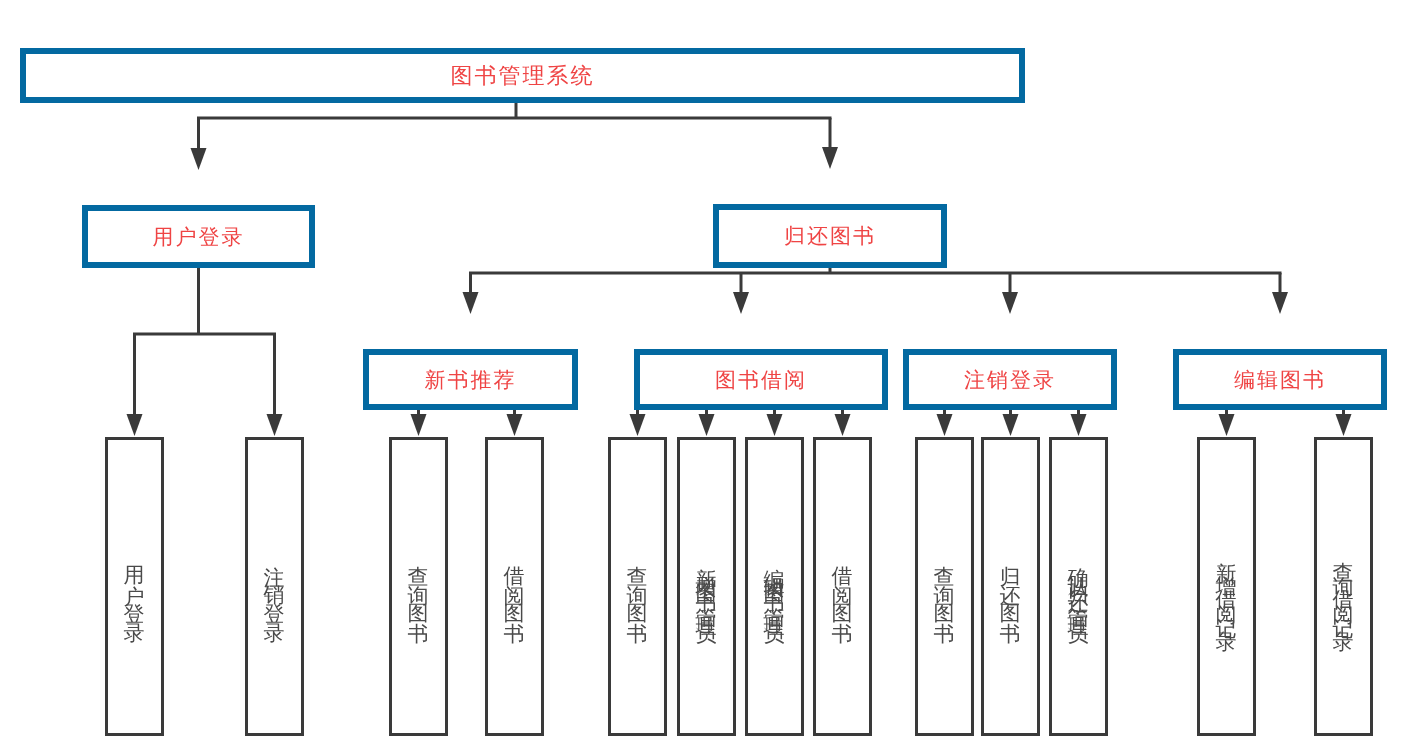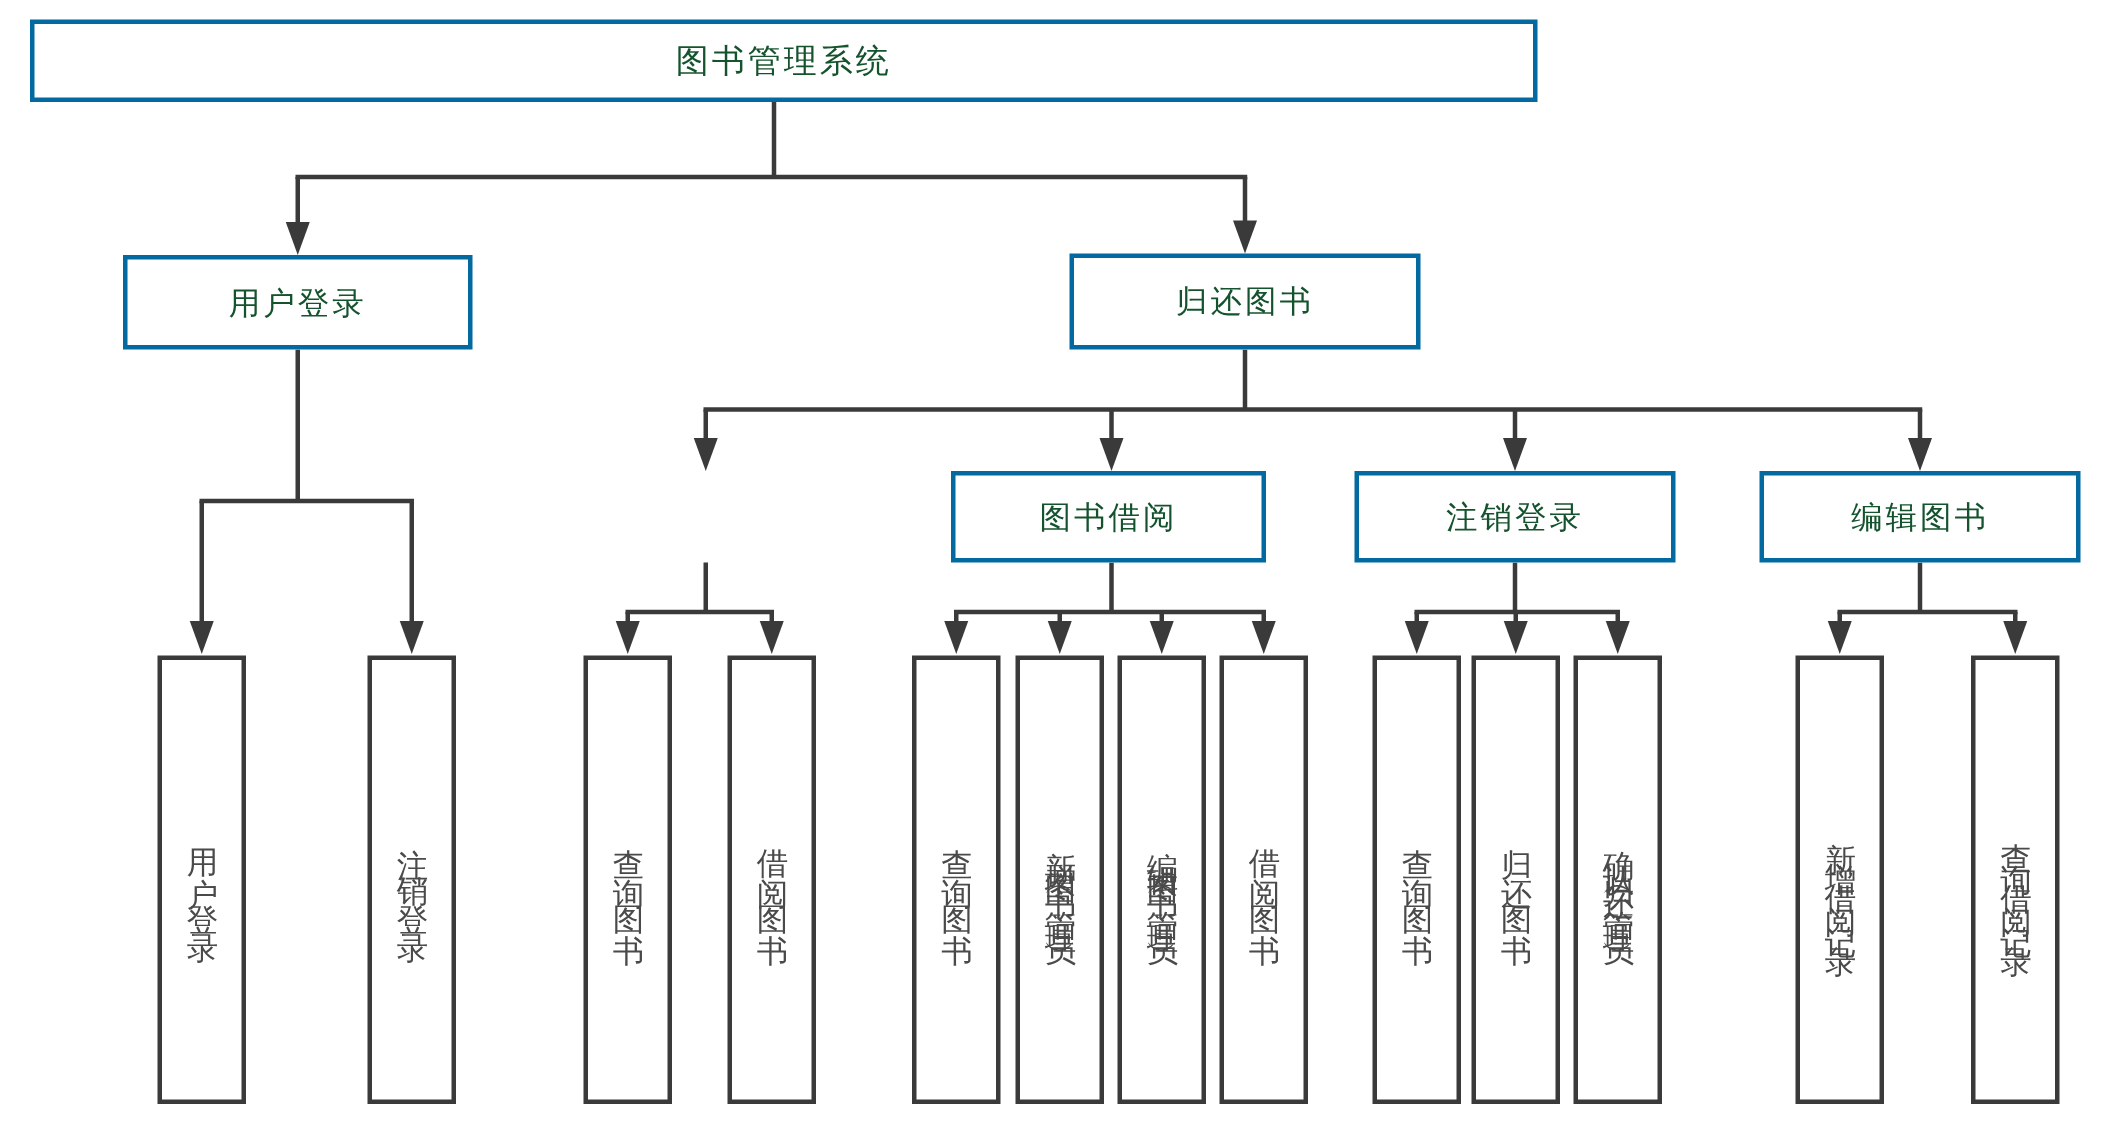--- a/index.html
+++ b/index.html
@@ -8,35 +8,36 @@
     width:1405px;height:747px;
     background:#ffffff;
     font-family:"Liberation Sans", sans-serif;
     color:#4a4a4a;
     overflow:hidden;
   }
   .connectors{position:absolute;left:0;top:0;z-index:1;}
   .node{
     position:absolute;
     box-sizing:border-box;
-    border:3px solid #0369a1;
+    border:6px solid #0369a1;
     background:#ffffff;
     display:flex;align-items:center;justify-content:center;
     z-index:2;
     font-size:21px;
     letter-spacing:2px;
-    color:#14532d;
+    color:#ef4444;
     white-space:nowrap;
+    margin-top:35px;
   }
   .node.root{left:20px;top:13px;width:1005px;height:55px;font-size:22px;}
   .node.l2a{left:82px;top:170px;width:233px;height:63px;}
   .node.l2b{left:713px;top:169px;width:234px;height:64px;}
   .node.l3{top:314px;height:61px;}
   .node.l3a{left:363px;width:215px;}
-  .node.l3b{left:634px;width:210px;}
+  .node.l3b{left:634px;width:254px;}
   .node.l3c{left:903px;width:214px;}
   .node.l3d{left:1173px;width:214px;}
   .leaf{
     position:absolute;
     box-sizing:border-box;
     top:437px;width:59px;height:299px;
     border:3px solid #3a3a3a;
     background:#ffffff;
     display:flex;align-items:center;justify-content:center;
     z-index:2;
@@ -134,20 +135,21 @@
     <polygon points="1218.5,414 1234.5,414 1226.5,436" fill="#3a3a3a" stroke="none"></polygon>
     <line x1="1343.5" y1="408" x2="1343.5" y2="416"></line>
     <polygon points="1335.5,414 1351.5,414 1343.5,436" fill="#3a3a3a" stroke="none"></polygon>
   </svg>
 
   <div class="node root">图书管理系统</div>
 
   <div class="node l2a">用户登录</div>
   <div class="node l2b">归还图书</div>
 
+  <div class="node l3 l3a">新书推荐</div>
   <div class="node l3 l3b">图书借阅</div>
   <div class="node l3 l3c">注销登录</div>
   <div class="node l3 l3d">编辑图书</div>
 
   <div class="leaf lf1">
     <span>用户登录</span>
   </div>
   <div class="leaf lf2">
     <span>注销登录</span>
   </div>

